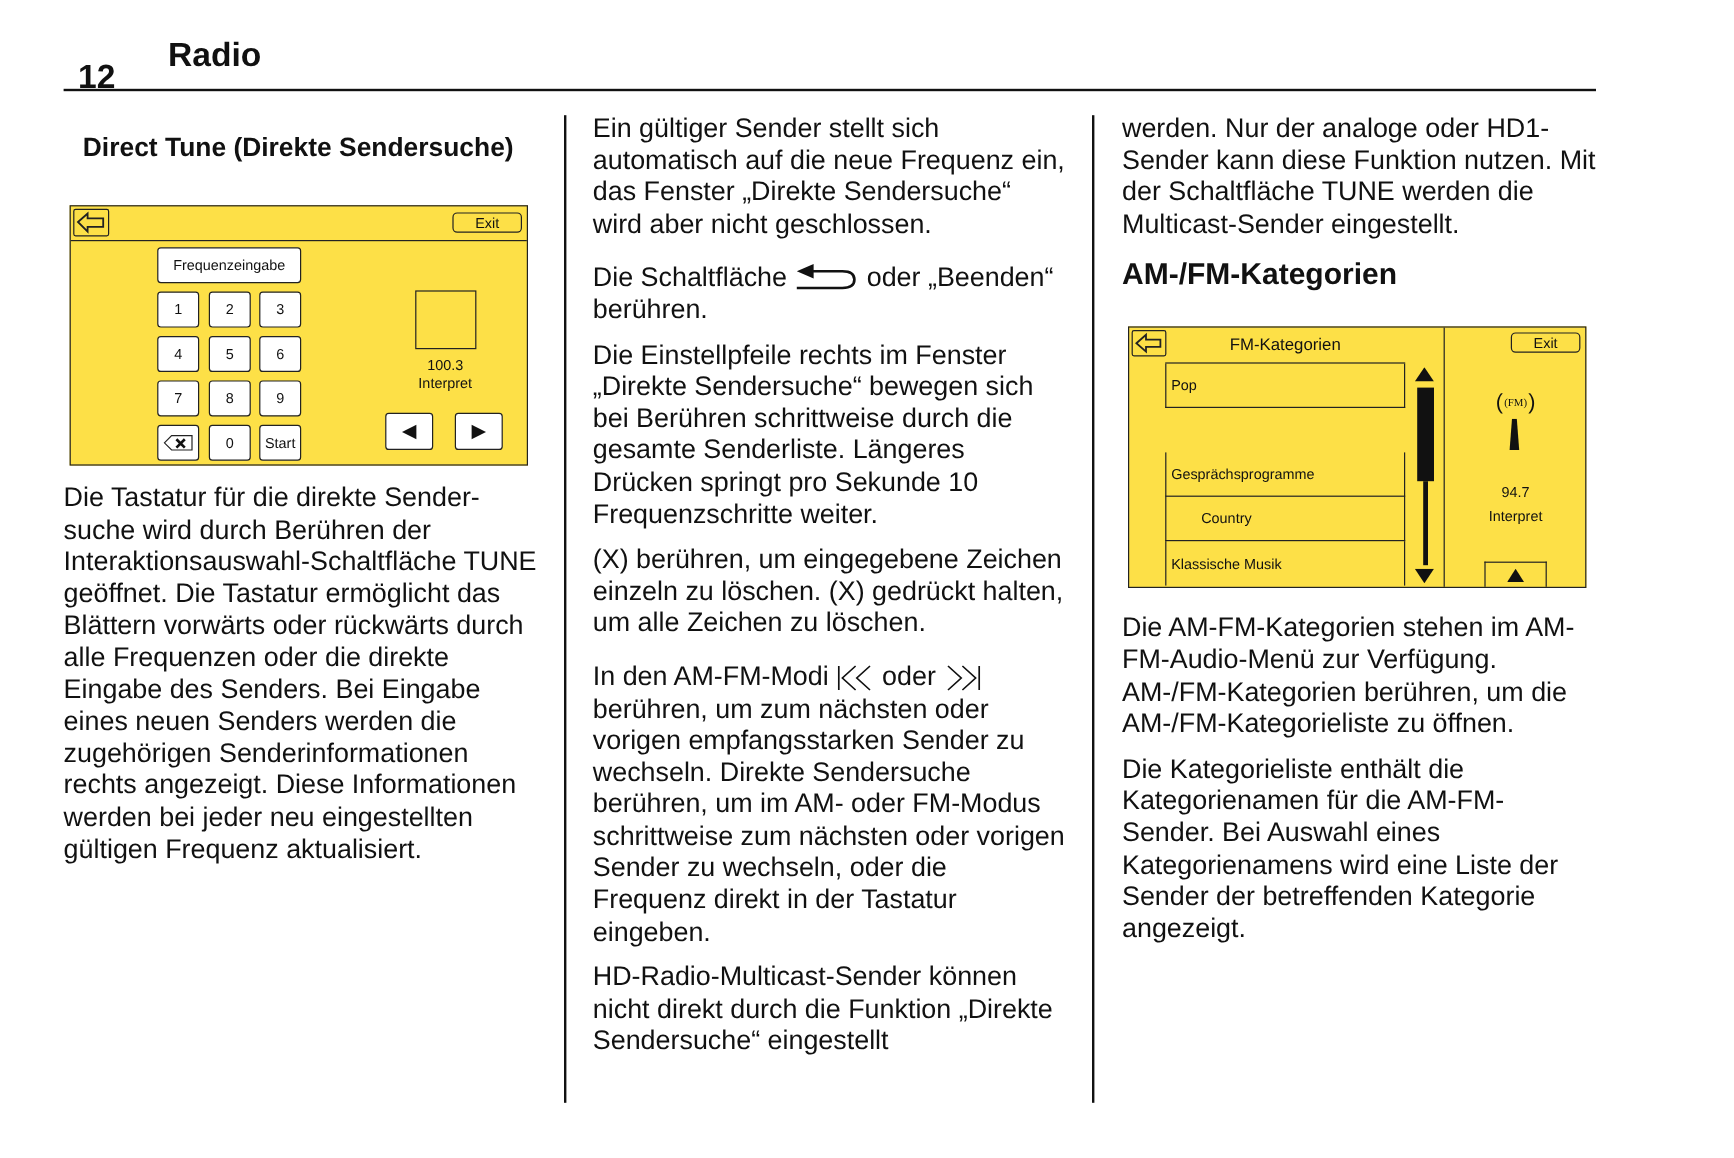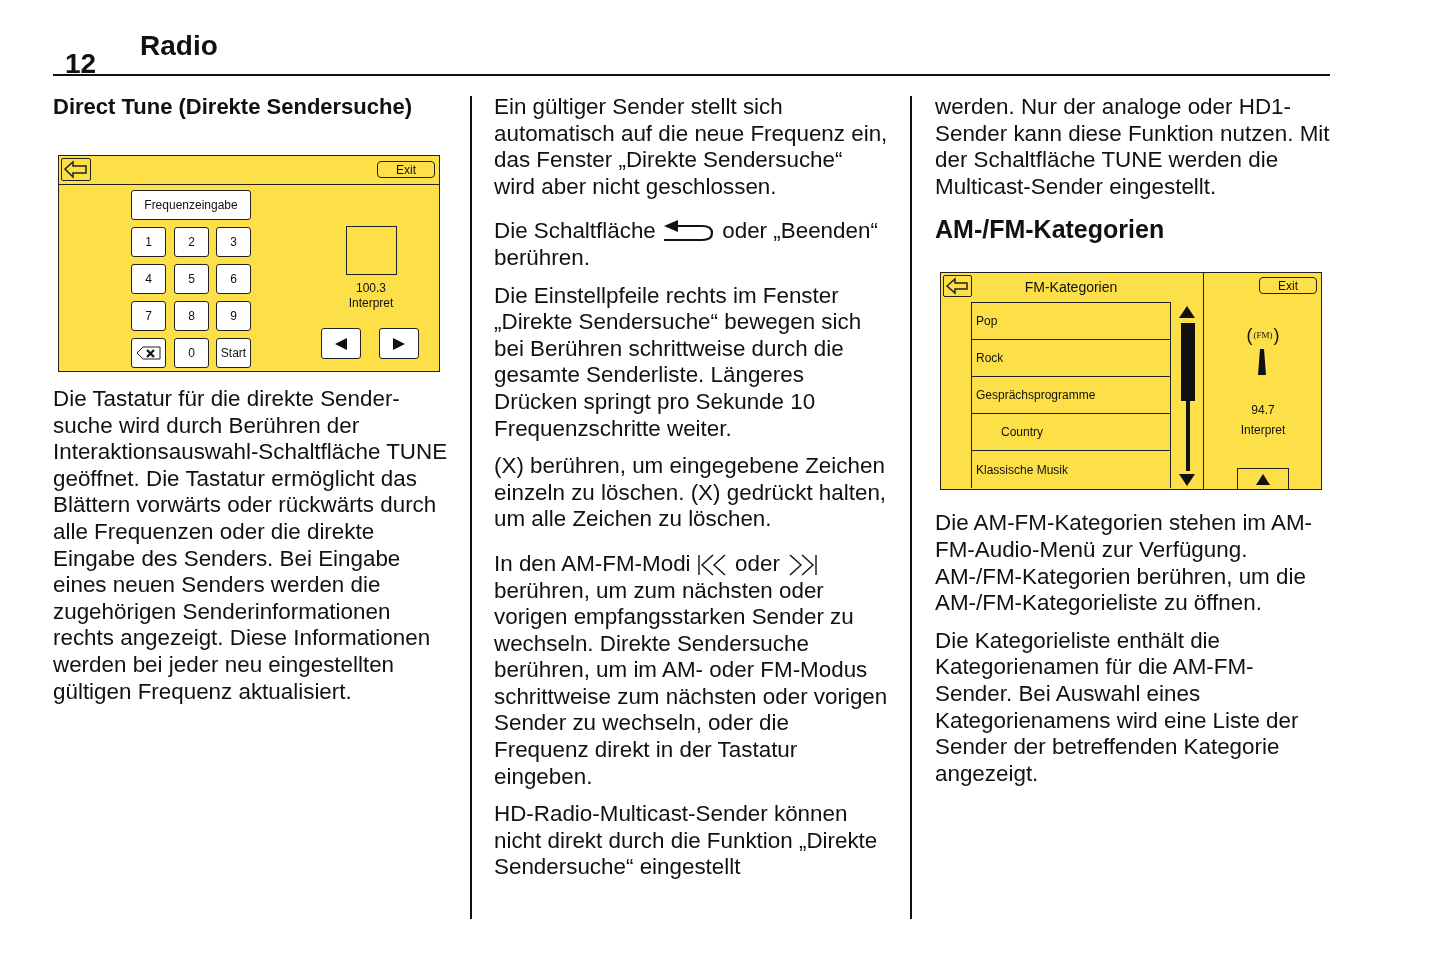--- a/index.html
+++ b/index.html
@@ -9,21 +9,21 @@
   .page-num { position:absolute; left:12px; top:2px; font-weight:bold; font-size:28px;margin-top:18px; }
   .page-title { position:absolute; left:87px; top:2px; font-weight:bold; font-size:28px; }
   .col { position:absolute; top:94px; width:395px; }
   .col1 { left:53px; }
   .col2 { left:494px; }
   .col3 { left:935px; }
   .vrule { position:absolute; top:96px; width:2px; height:823px; background:#111; }
   .vr1 { left:470px; }
   .vr2 { left:910px; }
   p { margin:0 0 11px 0; font-size:22.4px; line-height:26.6px; }
-  h3 { margin:0; font-size:22px; font-weight:bold; line-height:26px; }
+  h3 { margin:16px; font-size:22px; font-weight:bold; line-height:26px; }
   h2 { margin:14px 0 14px 0; font-size:25px; font-weight:bold; line-height:30px; }
 
   
   .fig { position:relative; border:1.5px solid #222; background:#fde047; }
   .fig1 { width:380px; height:215px; margin:35px 0 14px 5px; }
   .btn { position:absolute; border:1.3px solid #222; border-radius:3px; background:#fff;
          font-size:12px; display:flex; align-items:center; justify-content:center; box-sizing:border-box; }
   .topbar { position:absolute; left:0; top:0; right:0; height:28px; border-bottom:1.3px solid #222; }
   .back-btn { position:absolute; left:2px; top:2px; width:30px; height:23px; border:1.3px solid #222; border-radius:2px; box-sizing:border-box; }
   .exit-btn { position:absolute; width:58px; height:17px; border:1.3px solid #222; border-radius:4px; font-size:12px; box-sizing:border-box;
@@ -131,21 +131,20 @@
   <div class="fig fig2">
     <div class="back-btn" style="left:2px; top:2px; width:29px; height:22px;">
       <svg width="27" height="20" viewBox="0 0 27 20">
           <path d="M3 10 L11 3 L11 7 L23 7 L23 13 L11 13 L11 17 Z" fill="none" stroke="#222" stroke-width="1.5"></path>
         </svg>
     </div>
     <div style="position:absolute; left:60px; top:6px; width:140px; text-align:center; font-size:14px;">FM-Kategorien</div>
 
     <div style="position:absolute; left:30px; top:29px; width:200px; height:0; border-top:1.3px solid #222;"></div>
     <div class="list-row" style="top:30px;">Pop</div>
-    <div class="list-row" style="top:67px;">Rock</div>
     <div class="list-row" style="top:104px;">Gesprächsprogramme</div>
     <div class="list-row" style="top:141px;padding-left:29px;">Country</div>
     <div class="list-row" style="top:178px; border-bottom:none;">Klassische Musik</div>
 
     <svg style="position:absolute; left:238px; top:33px;" width="16" height="12" viewBox="0 0 16 12">
         <path d="M8 0 L16 12 L0 12 Z" fill="#111"></path>
       </svg>
     <div style="position:absolute; left:240px; top:50px; width:14px; height:78px; background:#111;"></div>
     <div style="position:absolute; left:245px; top:128px; width:4px; height:70px; background:#111;"></div>
     <svg style="position:absolute; left:238px; top:201px;" width="16" height="12" viewBox="0 0 16 12">

